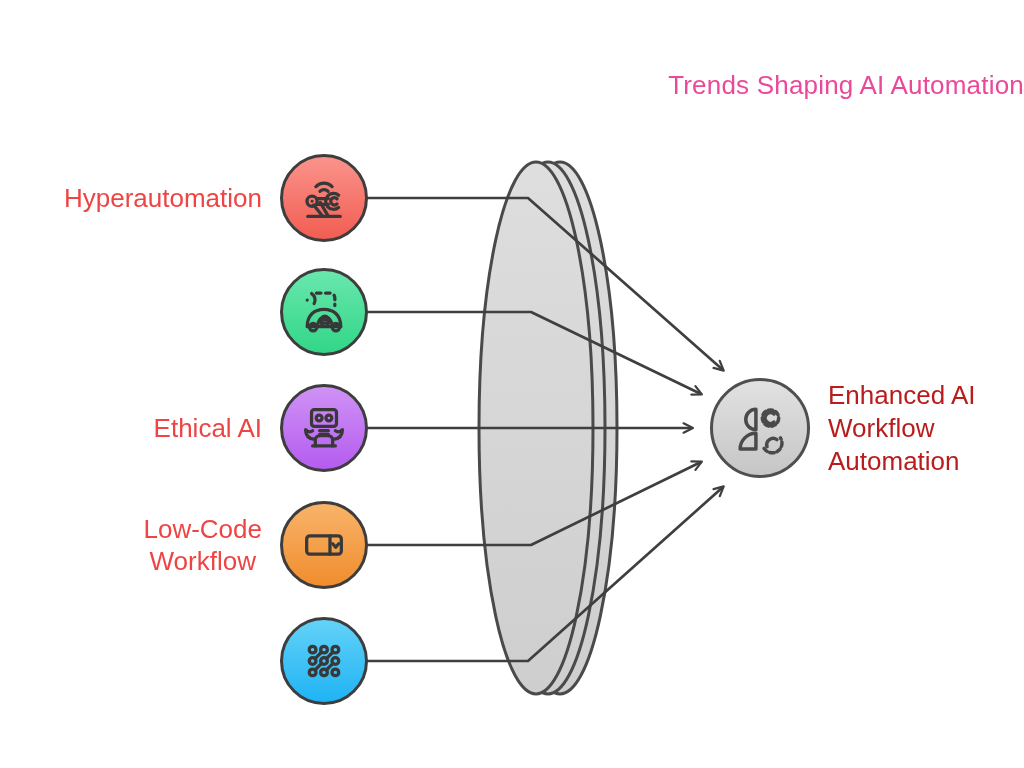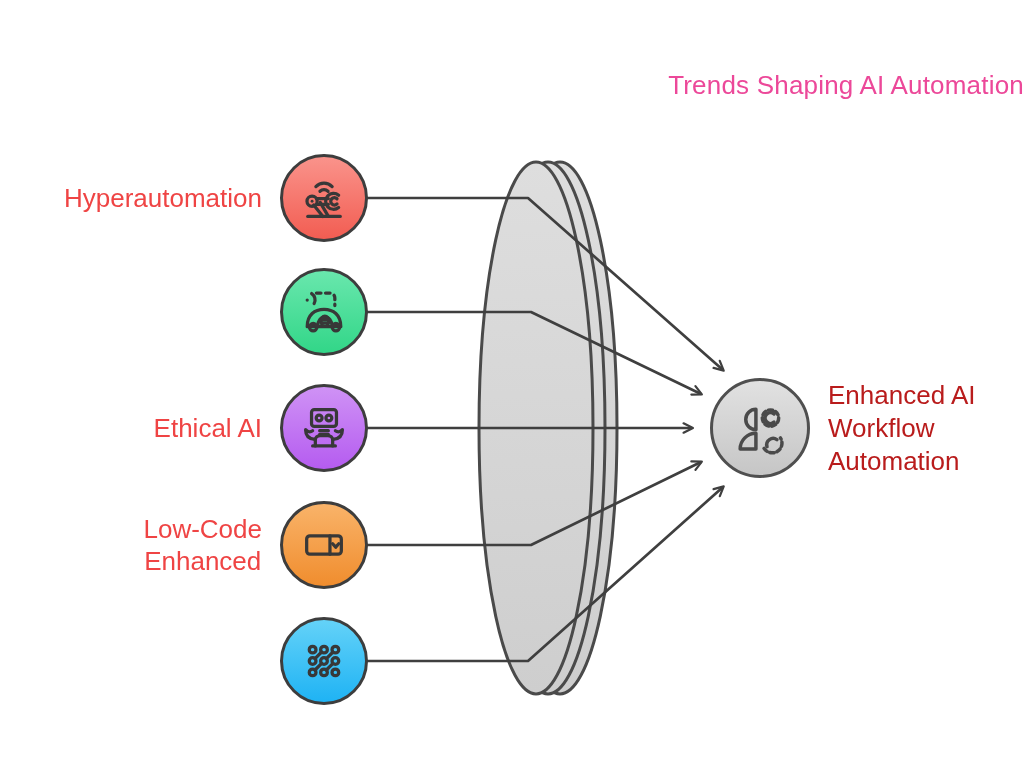--- a/index.html
+++ b/index.html
@@ -66,21 +66,21 @@
       <path d="M362,312 H531 L701,394" marker-end="url(#arrow)"></path>
       <path d="M362,428 H692" marker-end="url(#arrow)"></path>
       <path d="M362,545 H531 L701,462" marker-end="url(#arrow)"></path>
       <path d="M362,661 H528 L723,487" marker-end="url(#arrow)"></path>
     </g>
   </svg>
 
   <div class="node-label" style="top:198px">Hyperautomation</div>
   <div class="node-label" style="top:428px">Ethical AI</div>
   <div class="node-label" style="top:545px">Low-Code
-Enhanced</div>
+Workflow</div>
 
   <div class="node-circle" style="top: 154px; --c1: #fa938b; --c2: #f25d52;">
     <svg class="icon" width="52" height="52" viewBox="0 0 48 48">
       <path d="M16.5,13.5 a10.5,10.5 0 0 1 15,0"></path>
       <path d="M20.3,17.8 a5.5,5.5 0 0 1 7.4,0"></path>
       <path d="M9,41 H39"></path>
       <path d="M14.5,30.5 L23,41"></path>
       <path d="M20.5,28 L28,41"></path>
       <path d="M17,24.5 H28 M17,29.8 H28"></path>
       <circle cx="13" cy="27" r="4.7"></circle>

